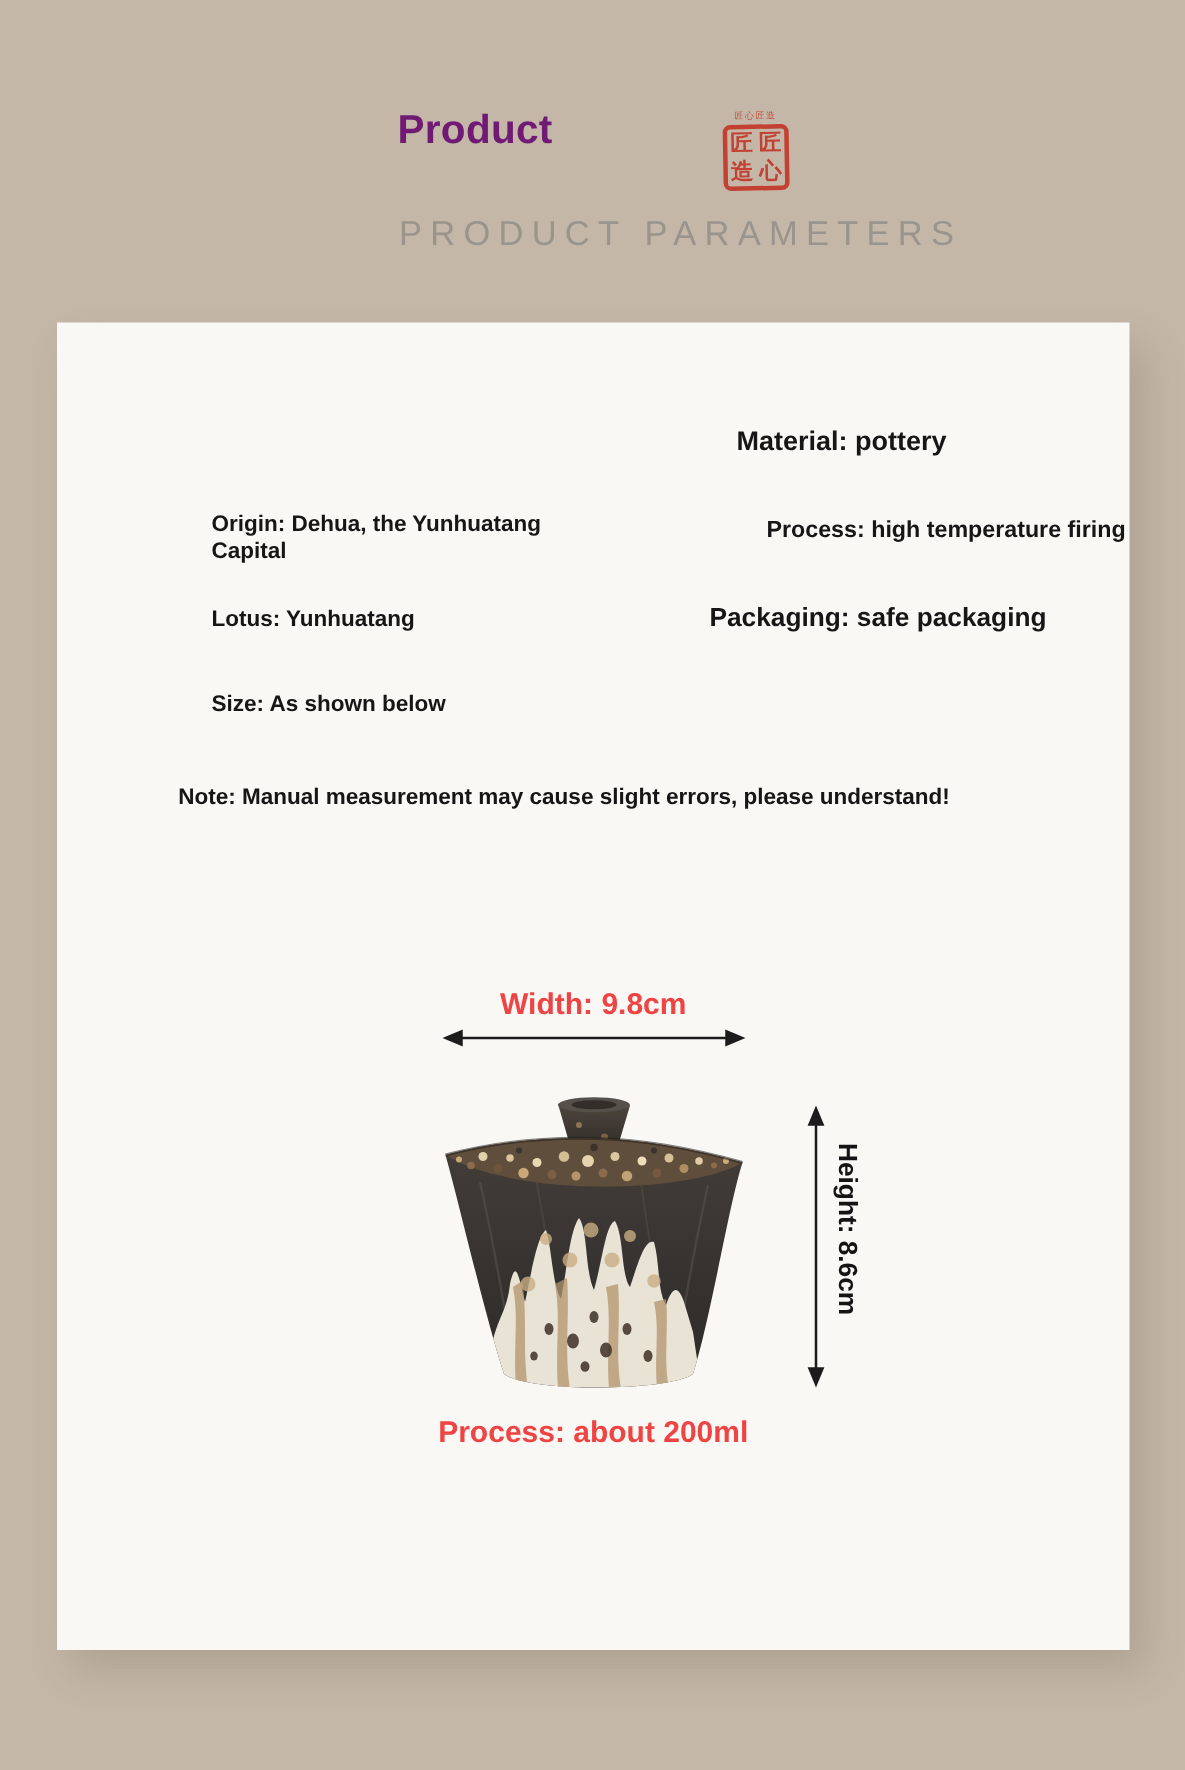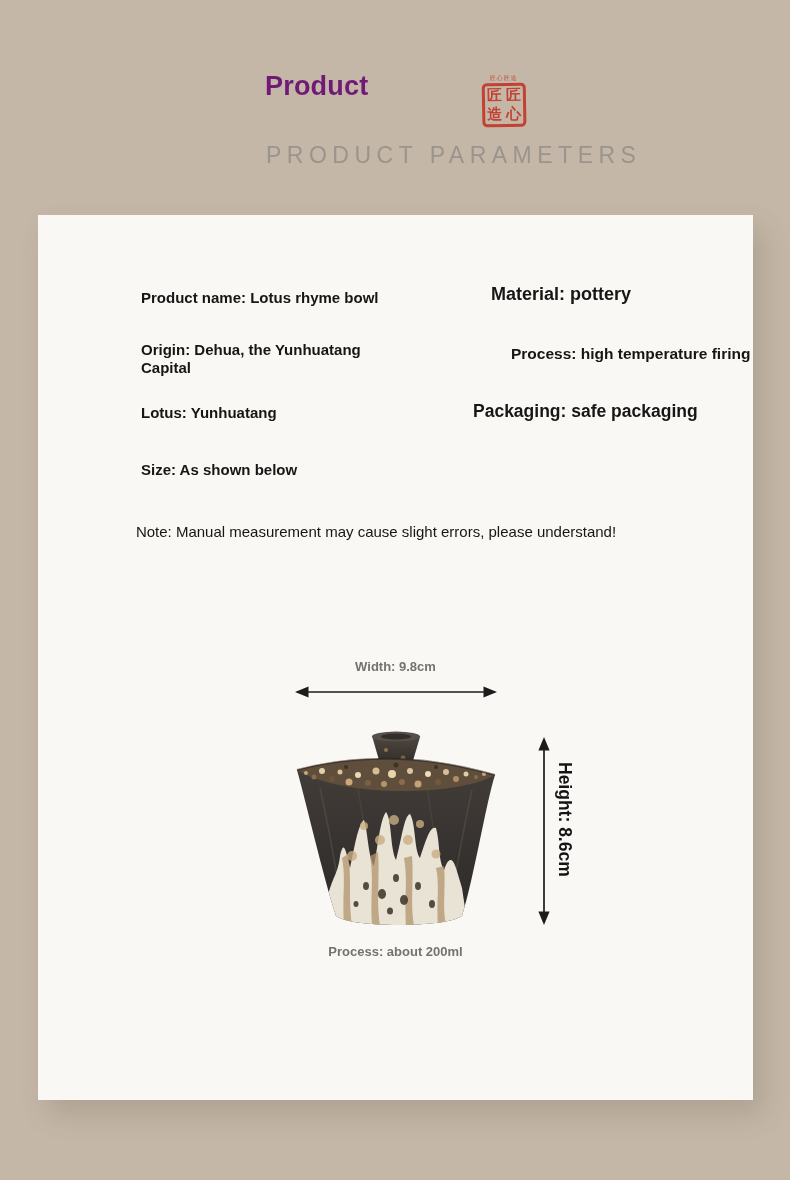--- a/index.html
+++ b/index.html
@@ -42,25 +42,25 @@
     position:absolute;left:38px;top:215px;width:715px;height:885px;
     background:#faf8f4;
     box-shadow:10px 14px 26px rgba(92,78,60,.20);
   }
   .spec{position:absolute;font-weight:700;color:#161616;white-space:nowrap;}
   .spec.small{font-size:15px;}
   .spec.big{font-size:18px;}
   .spec.wrap{white-space:normal;width:225px;line-height:18px;}
   .note{
     position:absolute;left:0;width:676px;top:308px;text-align:center;
-    font-weight:400;font-size:15px;color:#161616;
+    font-weight:700;font-size:15px;color:#161616;
   }
 
   
-  .dim-label{position:absolute;font-weight:700;font-size:13px;color:#737373;}
+  .dim-label{position:absolute;font-weight:700;font-size:20px;color:#ef4444;}
   .center-x{left:50%;transform:translateX(-50%);white-space:nowrap;}
   .width-label{top:444px;}
   .h-arrow{position:absolute;top:469px;left:50%;transform:translateX(-50%);}
   .bowl-wrap{position:absolute;top:513px;left:50%;transform:translateX(-50%);width:220px;height:200px;}
   .v-arrow{position:absolute;left:498px;top:521px;}
   .height-label{
     position:absolute;left:516px;top:547px;height:150px;
     writing-mode:vertical-rl;text-orientation:mixed;
     font-weight:700;font-size:17.5px;color:#141414;
   }
@@ -82,21 +82,20 @@
       <span>匠</span>
       <span>造</span>
       <span>心</span>
     </div>
   </div>
 
   <div class="subtitle">PRODUCT PARAMETERS</div>
 
   <div class="card">
 
-    <div class="spec small" style="left:103px;top:74px;">Product name: Lotus rhyme bowl</div>
     <div class="spec big" style="left:433px;top:69px;margin-left:20px;">Material: pottery</div>
 
     <div class="spec small wrap" style="left:103px;top:126px;">Origin: Dehua, the Yunhuatang Capital</div>
     <div class="spec small" style="left:433px;top:130px;font-size:15.5px;margin-left:40px;">Process: high temperature firing</div>
 
     <div class="spec small" style="left:103px;top:189px;">Lotus: Yunhuatang</div>
     <div class="spec big" style="left:435px;top:186px;font-size:17.5px;">Packaging: safe packaging</div>
 
     <div class="spec small" style="left:103px;top:246px;">Size: As shown below</div>
 

